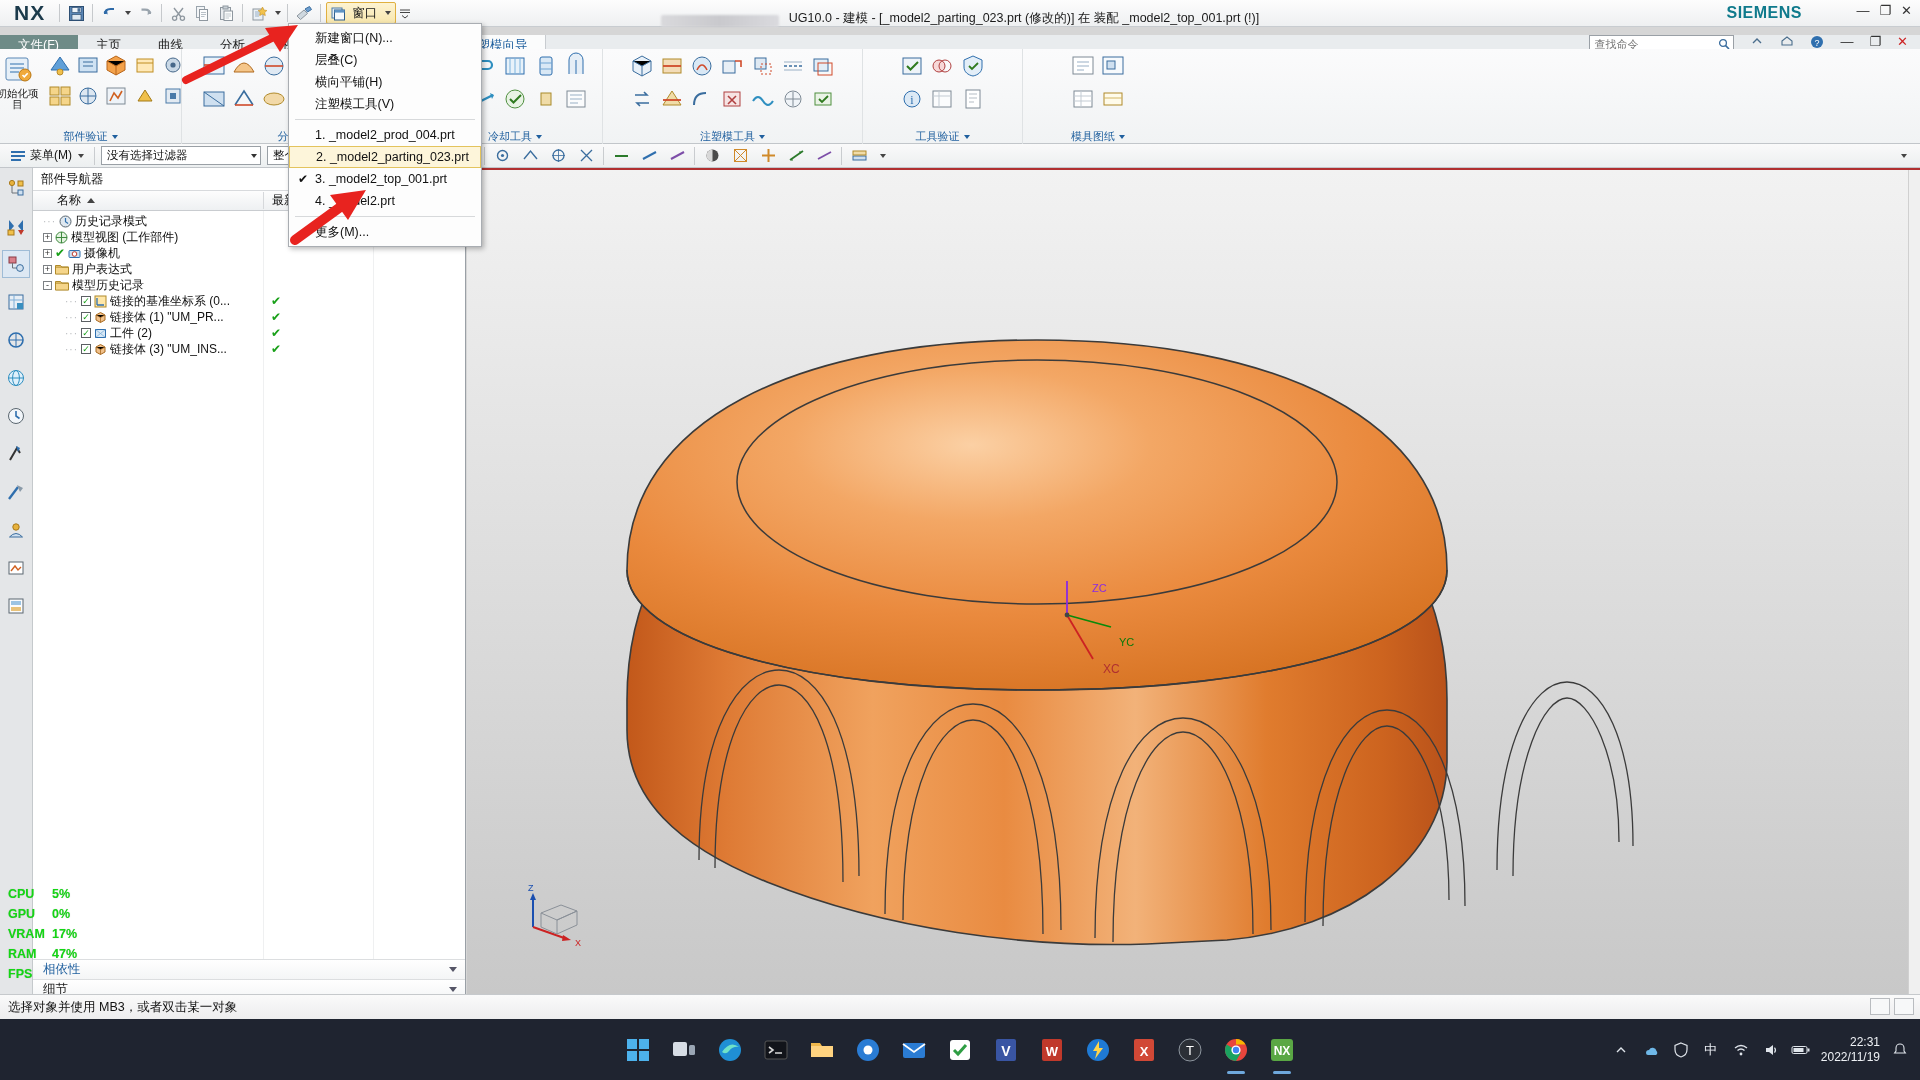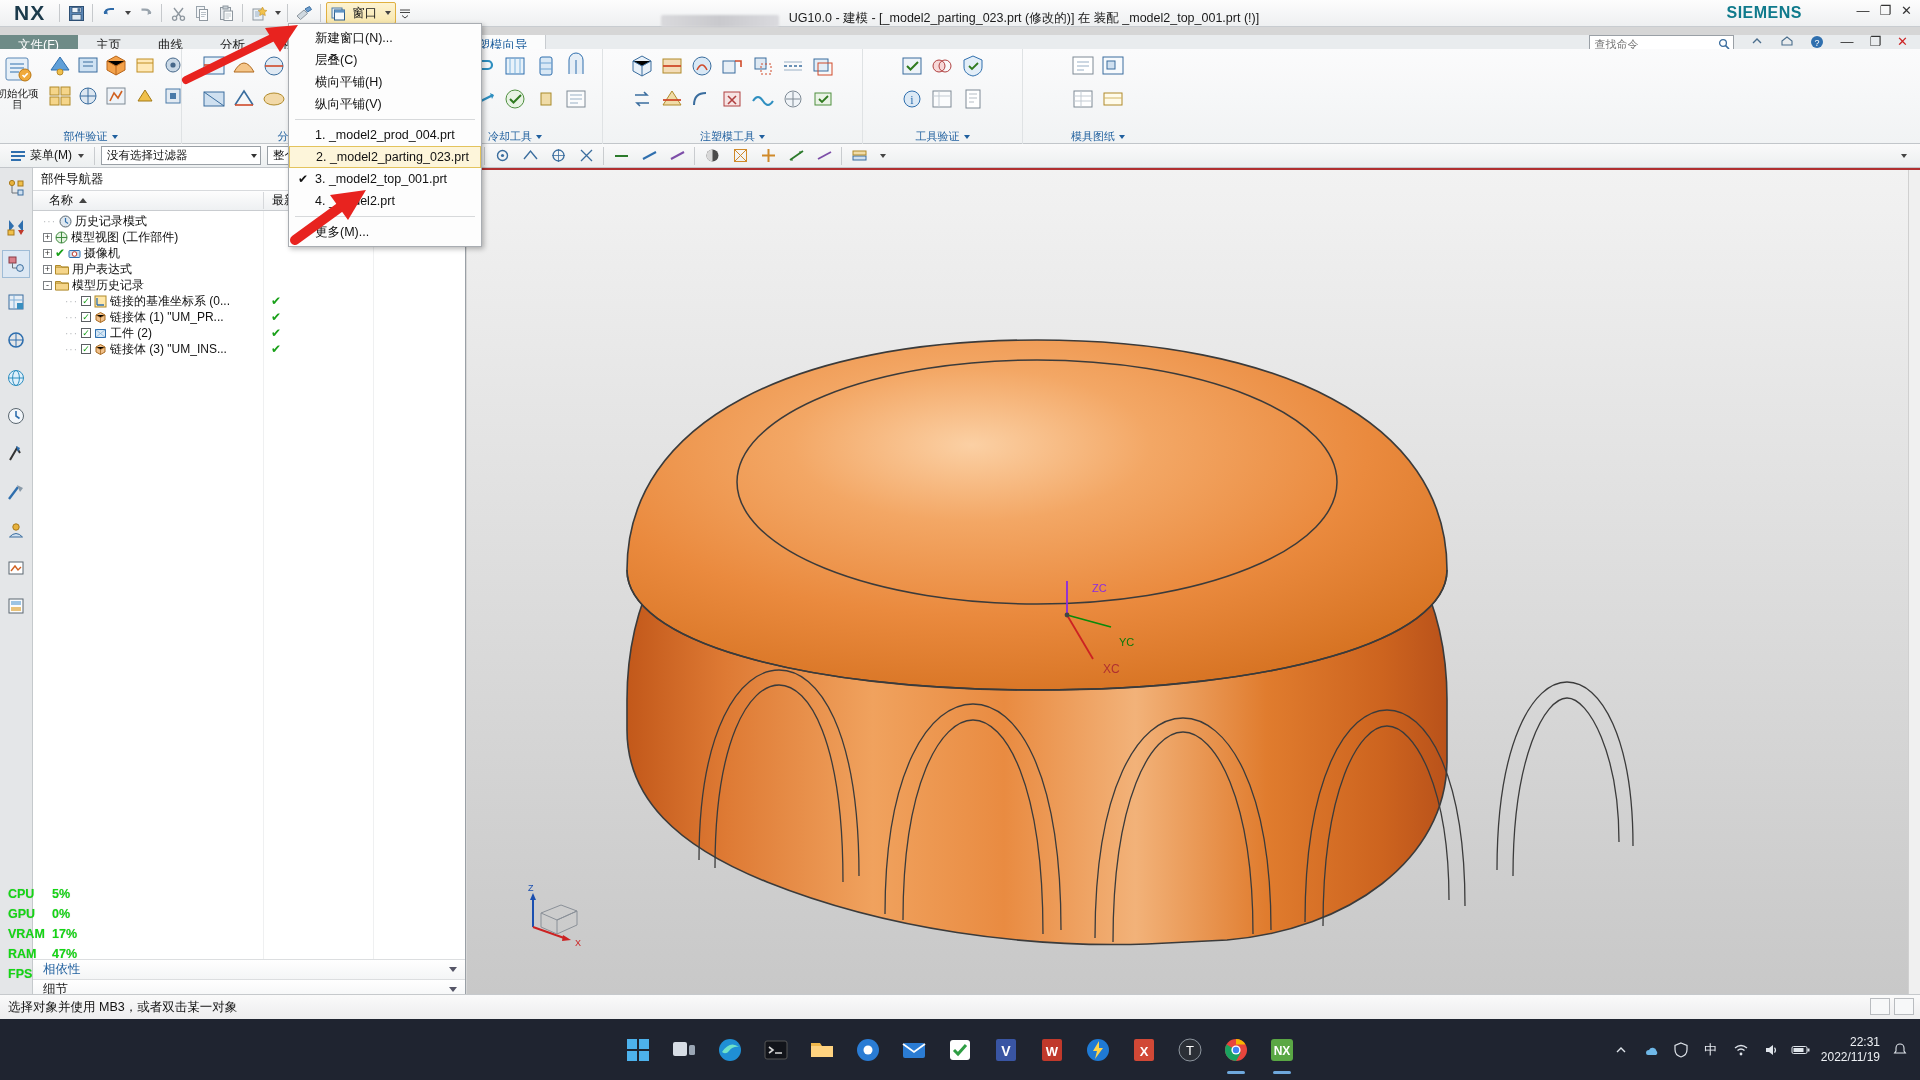--- a/index.html
+++ b/index.html
@@ -125,21 +125,21 @@
     position: absolute; left: 33px; top: 168px; width: 433px; bottom: 86px;
     background: #fff; border-right: 1px solid #9aa0a6;
     display: flex; flex-direction: column;
   }
   .pn-title { height: 22px; display: flex; align-items: center; padding-left: 8px; font-size: 12.5px; color: #111; background:#fff;}
   .pn-head {
     height: 21px; display: flex; align-items: center;
     background: linear-gradient(#fdfdfd,#eef0f2); border-top: 1px solid #d8dadd; border-bottom: 1px solid #c9ccd0;
     font-size: 12px; color: #111;
   }
-  .pn-head .c1 { width: 230px; padding-left: 16px; display:flex; align-items:center; gap:6px;}
+  .pn-head .c1 { width: 230px; padding-left: 24px; display:flex; align-items:center; gap:6px;}
   .pn-head .c2 { width: 110px; border-left: 1px solid #d6d8db; padding-left: 8px; }
   .pn-head .c3 { flex:1; border-left: 1px solid #d6d8db; }
   .sortasc { width:0;height:0;border-left:4px solid transparent;border-right:4px solid transparent;border-bottom:5px solid #444;}
   .pn-body { flex: 1; position: relative; overflow: hidden; }
   .trow { height: 16px; display: flex; align-items: center; font-size: 12px; color: #111; position: relative;}
   .trow .tname { width: 230px; display: flex; align-items: center; gap: 3px; white-space: nowrap; overflow: hidden;}
   .trow .tcol2 { width: 110px; text-align: left; padding-left: 8px;}
   .tgl { width: 9px; height: 9px; border: 1px solid #7d8185; background: #fff; font-size: 9px; line-height: 7px; text-align: center; color: #333; }
   .dotline { color: #b8bbbe; letter-spacing: 1px; font-size: 10px; }
   .chk-green { color: #18a018; font-size: 12px; font-weight: bold; }
@@ -1173,21 +1173,21 @@
       </svg>
     </div>
 
     <div class="vp-scroll-r"></div>
   </div>
 
   <div class="wmenu">
     <div class="wmi">新建窗口(N)...</div>
     <div class="wmi">层叠(C)</div>
     <div class="wmi">横向平铺(H)</div>
-    <div class="wmi">纵向平铺(V)</div>
+    <div class="wmi">注塑模工具(V)</div>
     <div class="wsep"></div>
     <div class="wmi">1. _model2_prod_004.prt</div>
     <div class="wmi hl">2. _model2_parting_023.prt</div>
     <div class="wmi">
       <span class="tick">✔</span>
       <span>3. _model2_top_001.prt</span>
     </div>
     <div class="wmi">4. _model2.prt</div>
     <div class="wsep"></div>
     <div class="wmi">更多(M)...</div>

